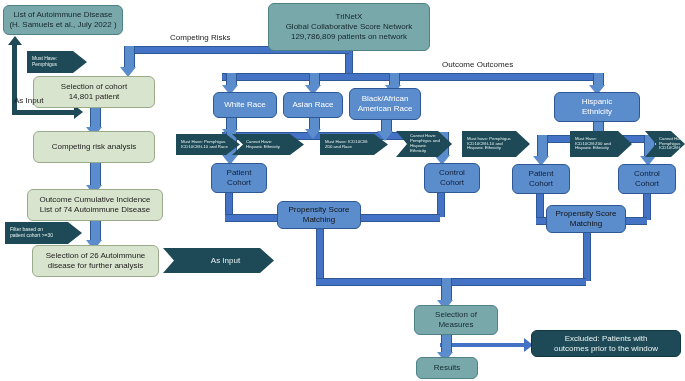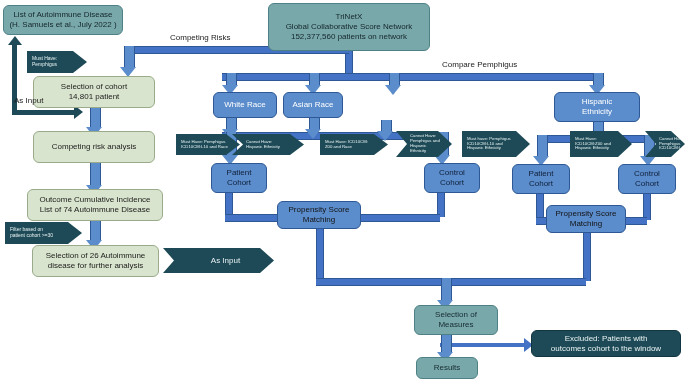--- a/index.html
+++ b/index.html
@@ -79,36 +79,36 @@
 </style>
 </head>
 <body>
 
 <div id="canvas">
 
   <div class="node n-teal" style="left:268px;top:3px;width:162px;height:48px;font-size:8px;">
     <div>
       <div>TriNetX</div>
       <div>Global Collaborative Score Network</div>
-      <div>152,377,560 patients on network</div>
+      <div>129,786,809 patients on network</div>
     </div>
   </div>
 
   <div class="ln thick-v" style="left:345px;top:43px;height:34px;"></div>
 
   <div class="ln thick-h" style="left:127px;top:46px;width:222px;"></div>
   <div class="flabel" style="left:170px;top:33px;font-size:8px;">Competing Risks</div>
 
   <div class="ribbon" style="left:120px;top:46px;width:17px;height:30px;">
     <div class="stem" style="height:21px;"></div>
     <div class="head" style="top:21px;"></div>
   </div>
 
   <div class="ln thick-h" style="left:345px;top:73px;width:255px;"></div>
-  <div class="flabel" style="left:442px;top:60px;font-size:8px;">Compare Pemphigus</div>
+  <div class="flabel" style="left:442px;top:60px;font-size:8px;">Outcome Outcomes</div>
 
   <div class="ln thick-h" style="left:222px;top:73px;width:125px;"></div>
 
   <div class="node n-teal" style="left:3px;top:5px;width:120px;height:30px;font-size:8px;">
     <div>
       <div>List of Autoimmune Disease</div>
       <div>(H. Samuels et al., July 2022 )</div>
     </div>
   </div>
 
@@ -187,20 +187,26 @@
   <div class="ribbon" style="left:385px;top:73px;width:17px;height:21px;">
     <div class="stem" style="height:12px;"></div>
       <div class="head" style="top:12px;"></div>
   </div>
 
   <div class="node n-blue" style="left:283px;top:92px;width:60px;height:26px;font-size:8px;color:#ffffff;">
     <div>Asian Race</div>
   </div>
   <div class="node n-blue" style="left:213px;top:92px;width:64px;height:26px;font-size:8px;color:#ffffff;">
     <div>White Race</div>
+  </div>
+  <div class="node n-blue" style="left:349px;top:88px;width:72px;height:32px;font-size:8px;color:#ffffff;">
+    <div>
+      <div>Black/African</div>
+      <div>American Race</div>
+    </div>
   </div>
 
   <div class="ribbon" style="left:222px;top:118px;width:17px;height:19px;">
     <div class="stem" style="height:11px;"></div>
       <div class="head" style="top:11px;"></div>
   </div>
   <div class="ribbon" style="left:305px;top:118px;width:17px;height:19px;">
     <div class="stem" style="height:11px;"></div>
       <div class="head" style="top:11px;"></div>
   </div>
@@ -363,17 +369,17 @@
 
   <div class="node n-teal" style="left:416px;top:357px;width:62px;height:22px;font-size:8px;color:#152b30;">
     <div>Results</div>
   </div>
 
   <div class="ln h" style="left:440px;top:343px;width:85px;height:4px;"></div>
   <div class="arrowright" style="left:524px;top:338px;"></div>
   <div class="node n-dark" style="left:531px;top:330px;width:150px;height:27px;font-size:8px;">
     <div>
       <div>Excluded: Patients with</div>
-      <div>outcomes cohort to the window</div>
+      <div>outcomes prior to the window</div>
     </div>
   </div>
 
 </div>
 
 </body></html>

